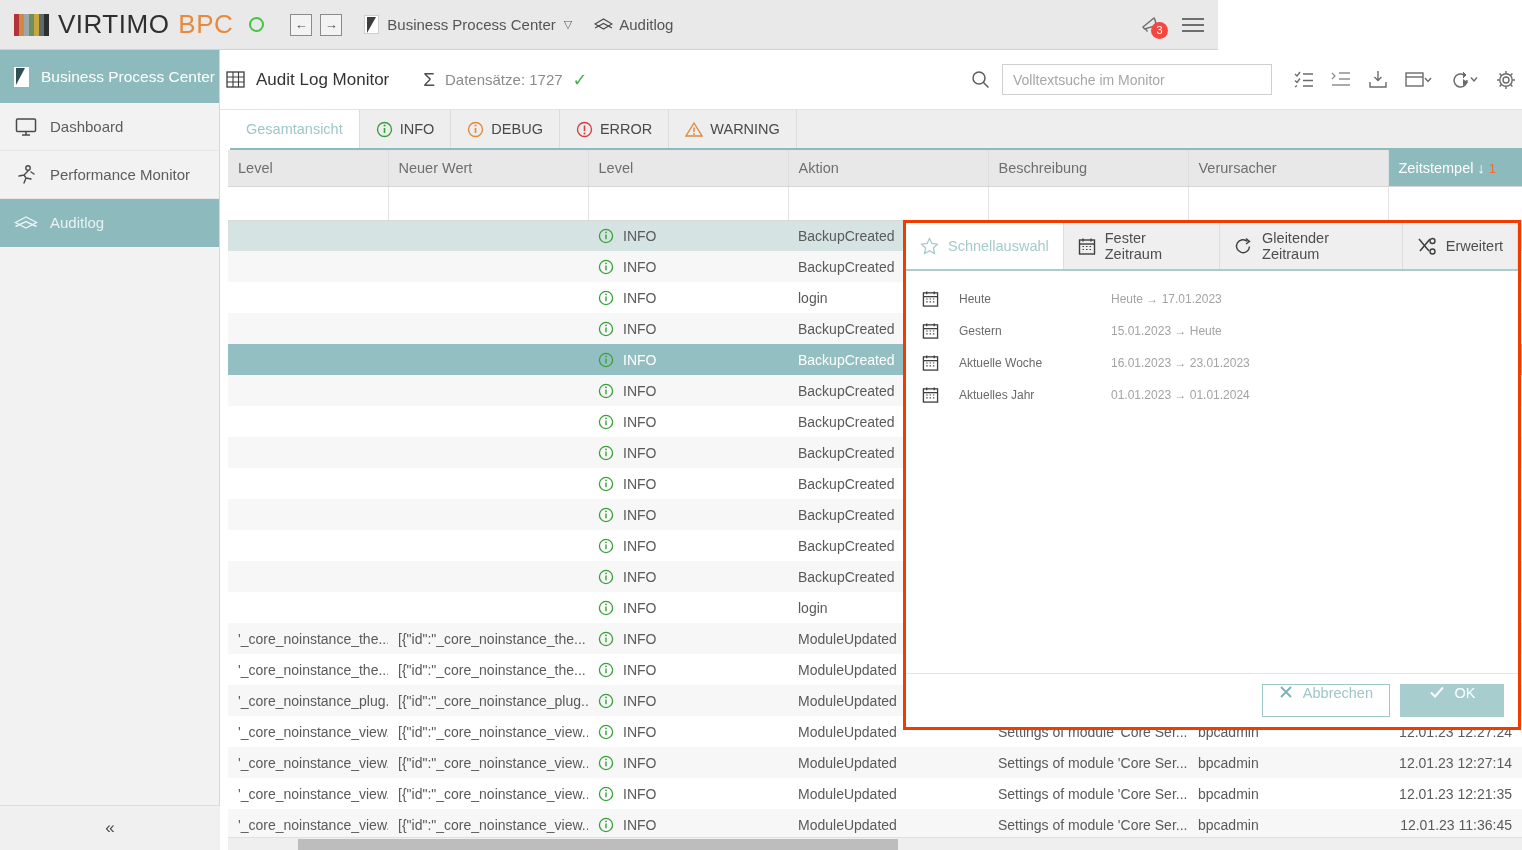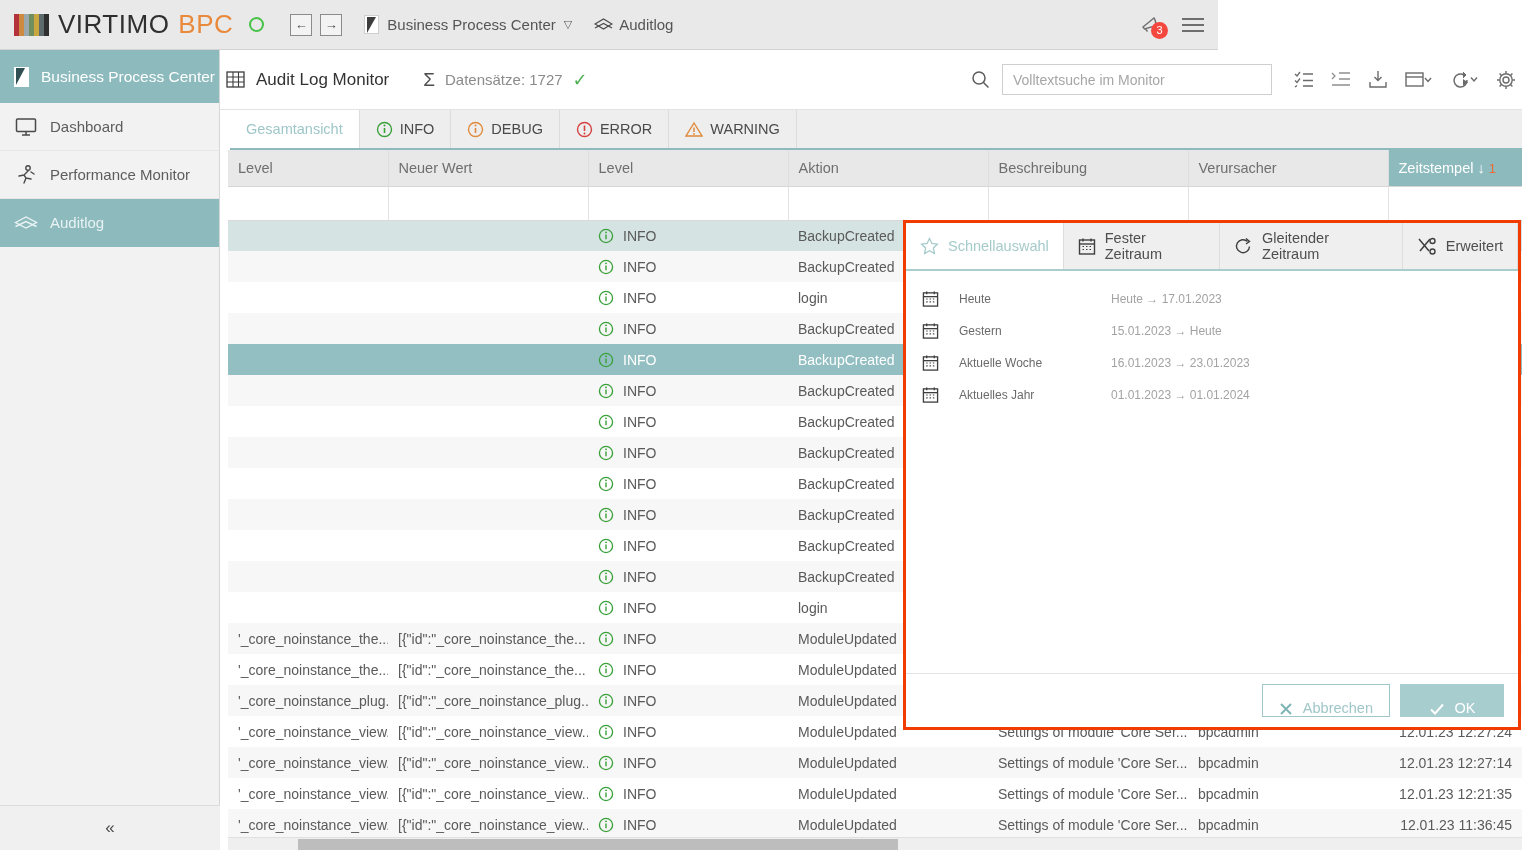--- a/index.html
+++ b/index.html
@@ -184,21 +184,21 @@
     font-size: 12px; color: #6a6a6a;
   }
   .qrow .qlabel { width: 172px; padding-left: 20px; }
   .qrow .qrange { color: #a3a3a3; }
   .popup-foot {
     height: 54px; border-top: 1px solid #e4e4e4; background:#fff;
     display: flex; align-items: center; justify-content: flex-end;
     gap: 10px; padding-right: 14px;
   }
   .btn {
-    display: flex; align-items: flex-end; justify-content: center; gap: 10px;
+    display: flex; align-items: flex-start; justify-content: center; gap: 10px;
     height: 33px; min-width: 104px; font-size: 14.5px; padding: 0 16px;
   }
   .btn-cancel { border: 1px solid #9fc6c8; color: #9fc6c8; background: #fff; }
   .btn-ok { background: #a8cdcf; color: #ffffff; border: 1px solid #a8cdcf; }
 
   svg { display: block; }
 </style>
 </head>
 <body>
 

